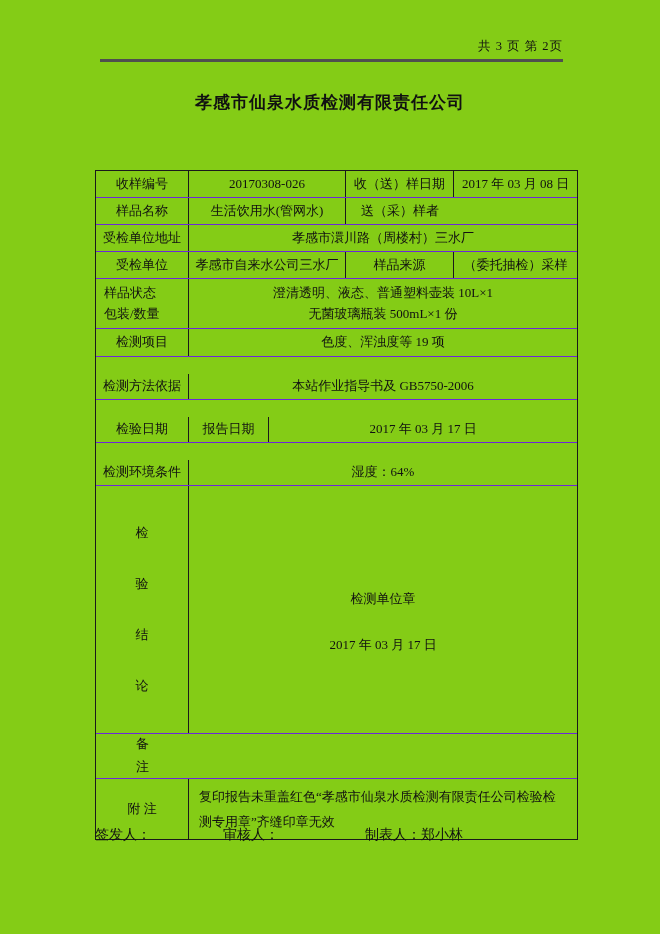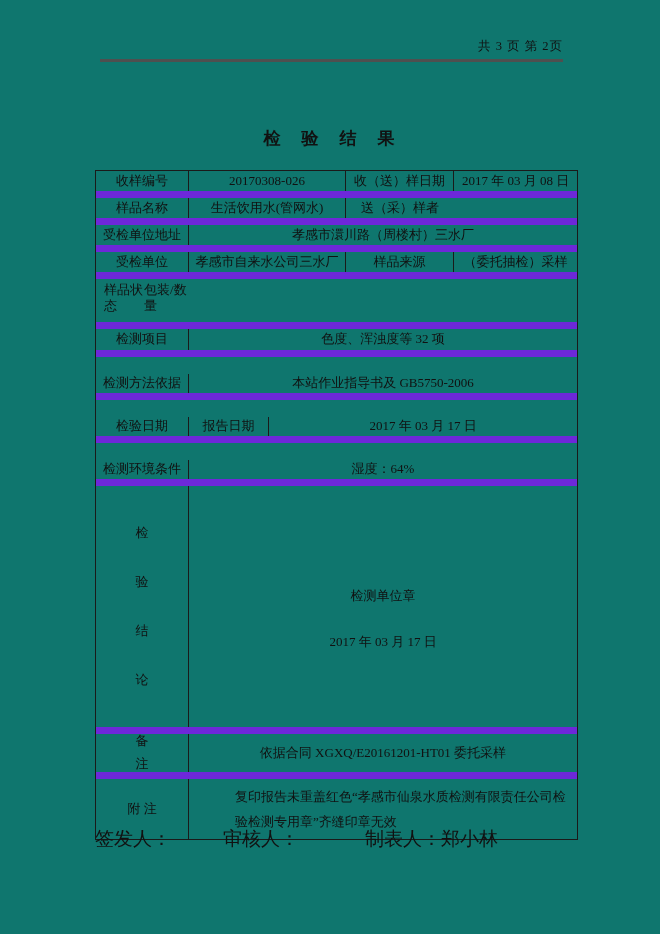--- a/index.html
+++ b/index.html
@@ -1,17 +1,17 @@
 <!DOCTYPE html>
 <html><head>
 <meta charset="utf-8">
 <style>
   html,body { margin:0; padding:0; background:#ffffff; }
   .page {
-    position:relative; width:660px; height:934px; background:#0f766e;
+    position:relative; width:660px; height:934px; background:#84cc16;
     font-family:"Liberation Serif","DejaVu Serif",serif; color:#111;
     overflow:hidden;
   }
   .page-info {
     position:absolute; top:38px; right:97px;
     font-size:12.5px; letter-spacing:1px;
   }
   .header-rule {
     position:absolute; left:100px; top:59px; width:463px; height:3px;
     background:#4f4f4f;
@@ -21,64 +21,64 @@
     font-size:17px; font-weight:bold; letter-spacing:1px;
   }
   .report-title {
     position:absolute; top:127px; left:0; width:660px; text-align:center;
     font-size:17px; font-weight:bold; letter-spacing:2px;
   }
   .doc-table {
     position:absolute; left:95px; top:170px; width:483px;
     border:1px solid #1a1a1a; font-size:13px; box-sizing:border-box;
   }
-  .trow { display:flex; border-bottom:7px solid #6d28d9; box-sizing:border-box; }
+  .trow { display:flex; border-bottom:1px solid #6d28d9; box-sizing:border-box; }
   .trow:last-child { border-bottom:none; }
   .cell {
     box-sizing:border-box; border-right:1px solid #1a1a1a;
     display:flex; align-items:center; justify-content:center;
     text-align:center; line-height:1.25; padding:1px 2px;
   }
   .cell:last-child { border-right:none; }
   .w-label { width:93px; flex:none; }
   .wA2 { width:157px; flex:none; }
   .wA3 { width:108px; flex:none; }
   .wB2 { width:180px; flex:none; }
   .wB3 { width:80px; flex:none; }
   .wfill { flex:1; }
   .h27 { height:27px; } .h50 { height:50px; } .h28 { height:28px; }
   .h26 { height:26px;margin-top:17px; } .h248 { height:248px; } .h45 { height:45px; }
-  .h60 { height:60px;gap:36px; }
-  .two-line { flex-direction:row; justify-content:space-around; padding:3px 2px; }
+  .h60 { height:60px; }
+  .two-line { flex-direction:column; justify-content:space-around; padding:3px 2px; }
   .state-label { align-items:flex-start; padding-left:8px; text-align:left; }
   .conclusion-label { flex-direction:column; justify-content:space-around; padding:22px 0; }
   .conclusion-body { flex-direction:column; justify-content:center; gap:30px; padding-top:26px;text-align:center; }
   .remark-label { flex-direction:column; justify-content:center; line-height:1.75; }
   .note-value {
     justify-content:flex-start; text-align:left; padding:4px 10px;
     line-height:1.95;
   }
   .footer-signs {
     position:absolute; left:95px; top:826px; width:483px; height:20px;
-    font-size:19px;
+    font-size:14px;
   }
   .footer-signs span { position:absolute; top:0; white-space:nowrap; }
   .sign-issuer { left:0; }
   .sign-reviewer { left:128px; }
   .sign-preparer { left:270px; }
 </style>
 </head>
 <body>
 
 <div class="page">
 
   <div class="page-info">共 3 页  第 2页</div>
   <div class="header-rule"></div>
 
-  <div class="report-title">检　验　结　果</div>
+  <div class="company-title">孝感市仙泉水质检测有限责任公司</div>
 
   <div class="doc-table">
 
     <div class="trow h27">
       <div class="cell w-label">收样编号</div>
       <div class="cell wA2">20170308-026</div>
       <div class="cell wA3">收（送）样日期</div>
       <div class="cell wfill">2017 年 03 月 08 日</div>
     </div>
 
@@ -98,25 +98,29 @@
       <div class="cell wA2">孝感市自来水公司三水厂</div>
       <div class="cell wA3">样品来源</div>
       <div class="cell wfill">（委托抽检）采样</div>
     </div>
 
     <div class="trow h50">
       <div class="cell w-label two-line state-label">
         <span>样品状态</span>
         <span>包装/数量</span>
       </div>
+      <div class="cell wfill two-line">
+        <span>澄清透明、液态、普通塑料壶装 10L×1</span>
+        <span>无菌玻璃瓶装 500mL×1 份</span>
+      </div>
     </div>
 
     <div class="trow h28">
       <div class="cell w-label">检测项目</div>
-      <div class="cell wfill">色度、浑浊度等 32 项</div>
+      <div class="cell wfill">色度、浑浊度等 19 项</div>
     </div>
 
     <div class="trow h26">
       <div class="cell w-label">检测方法依据</div>
       <div class="cell wfill">本站作业指导书及 GB5750-2006</div>
     </div>
 
     <div class="trow h26">
       <div class="cell w-label">检验日期</div>
       <div class="cell wB3">报告日期</div>
@@ -139,21 +143,20 @@
         <span>检测单位章</span>
         <span>2017 年 03 月 17 日</span>
       </div>
     </div>
 
     <div class="trow h45">
       <div class="cell w-label remark-label">
         <span>备</span>
         <span>注</span>
       </div>
-      <div class="cell wfill">依据合同 XGXQ/E20161201-HT01 委托采样</div>
     </div>
 
     <div class="trow h60">
       <div class="cell w-label">附  注</div>
       <div class="cell wfill note-value">复印报告未重盖红色“孝感市仙泉水质检测有限责任公司检验检测专用章”齐缝印章无效</div>
     </div>
 
   </div>
 
   <div class="footer-signs">

